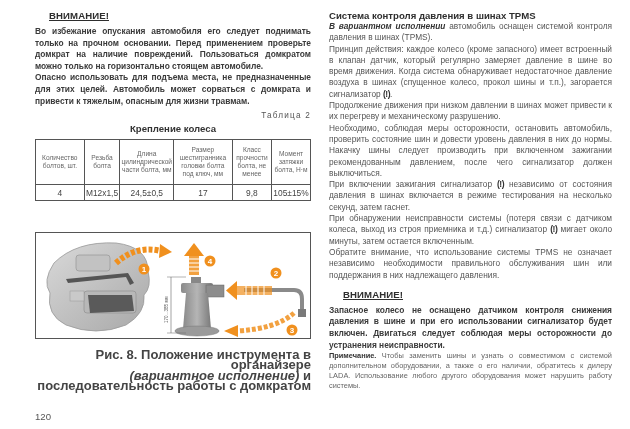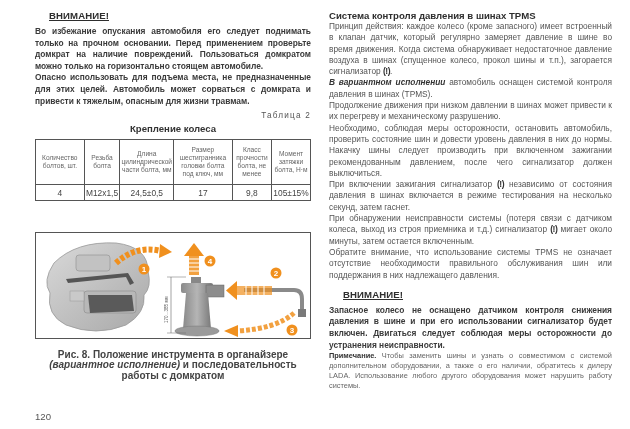--- a/index.html
+++ b/index.html
@@ -15,21 +15,21 @@
 
   .table-label { font-size: 8.2px; letter-spacing: 1.2px; color: #555; text-align: right; margin-top: 4px; }
   .table-title { font-size: 9.6px; font-weight: bold; text-align: center; color: #333; margin-top: 3px; margin-bottom: 5px; }
 
   table.spec { width: 276px; border-collapse: collapse; font-size: 6.6px; color: #666; }
   table.spec th, table.spec td { border: 1px solid #555; text-align: center; font-weight: normal; padding: 2px 1px; line-height: 8.2px; }
   table.spec th { height: 45px; }
   table.spec td { font-size: 8.4px; color: #444; height: 16px; padding: 1px; }
 
   .figure { position: absolute; left: 35px; top: 232px; width: 276px; height: 107px; border: 1px solid #555; background: #fff; overflow: hidden; }
-  .caption { position: absolute; left: 35px; top: 350px; width: 276px; text-align: center; font-size: 10px; line-height: 10.4px; font-weight: bold; color: #444; }
+  .caption { position: absolute; left: 35px; top: 350px; width: 276px; text-align: right; font-size: 13px; line-height: 10.4px; font-weight: bold; color: #444; }
   .caption .it { font-style: italic; }
 
   .page-num { position: absolute; left: 35px; top: 411px; font-size: 9.6px; color: #555; }
 
   .sec-title { font-size: 9.6px; font-weight: bold; color: #2e2e2e; margin-top: 2px; }
   .body-text { font-size: 8.3px; line-height: 11.3px; color: #555; text-align: justify; }
   .body-text p { margin: 0; }
   .body-text b { color: #333; font-style: italic; }
   .tpms-icon { display: inline-block; font-weight: bold; color: #333; font-size: 8.6px; letter-spacing: -0.5px; }
 
@@ -158,27 +158,27 @@
 <div class="caption">
   <span>Рис. 8. Положение инструмента в органайзере</span><br>
   <span class="it">(вариантное исполнение)</span><span> и последовательность работы с домкратом</span>
 </div>
 
 <div class="page-num">120</div>
 
 <div class="col-right">
   <div class="sec-title">Система контроля давления в шинах TPMS</div>
   <div class="body-text">
+    <p><b>В вариантном исполнении</b><span> автомобиль оснащен системой контроля давления в шинах (TPMS).</span></p>
     <p><span>Принцип действия: каждое колесо (кроме запасного) имеет встроенный в клапан датчик, который регулярно замеряет давление в шине во время движения. Когда система обнаруживает недостаточное давление воздуха в шинах (спущенное колесо, прокол шины и т.п.), загорается сигнализатор </span><span class="tpms-icon">(!)</span><span>.</span></p>
-    <p><b>В вариантном исполнении</b><span> автомобиль оснащен системой контроля давления в шинах (TPMS).</span></p>
     <p>Продолжение движения при низком давлении в шинах может привести к их перегреву и механическому разрушению.</p>
     <p>Необходимо, соблюдая меры осторожности, остановить автомобиль, проверить состояние шин и довести уровень давления в них до нормы. Накачку шины следует производить при включенном зажигании рекомендованным давлением, после чего сигнализатор должен выключиться.</p>
     <p><span>При включении зажигания сигнализатор </span><span class="tpms-icon">(!)</span><span> независимо от состояния давления в шинах включается в режиме тестирования на несколько секунд, затем гаснет.</span></p>
     <p><span>При обнаружении неисправности системы (потеря связи с датчиком колеса, выход из строя приемника и т.д.) сигнализатор </span><span class="tpms-icon">(!)</span><span> мигает около минуты, затем остается включенным.</span></p>
-    <p>Обратите внимание, что использование системы TPMS не означает отсутствие необходимости правильного обслуживания шин или поддержания в них надлежащего давления.</p>
+    <p>Обратите внимание, что использование системы TPMS не означает независимо необходимости правильного обслуживания шин или поддержания в них надлежащего давления.</p>
   </div>
 
   <div class="warn2">
     <div class="warn-title">ВНИМАНИЕ!</div>
     <div class="warn-body">Запасное колесо не оснащено датчиком контроля снижения давления в шине и при его использовании сигнализатор будет включен. Двигаться следует соблюдая меры осторожности до устранения неисправности.</div>
   </div>
 
   <div class="note">
     <span class="lbl">Примечание.</span><span> Чтобы заменить шины и узнать о совместимом с системой дополнительном оборудовании, а также о его наличии, обратитесь к дилеру LADA. Использование любого другого оборудования может нарушить работу системы.</span>
   </div>

